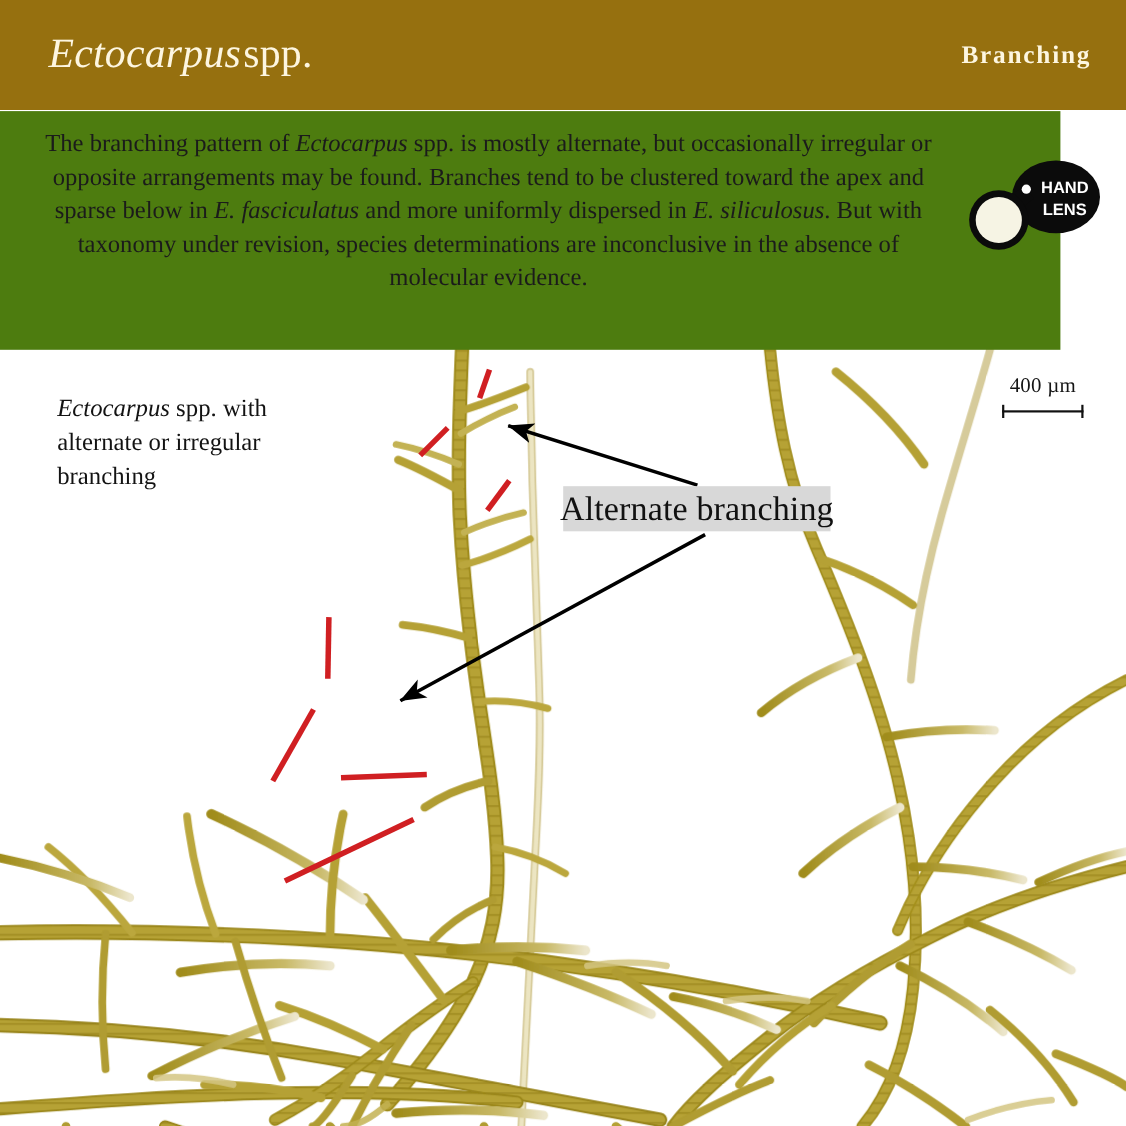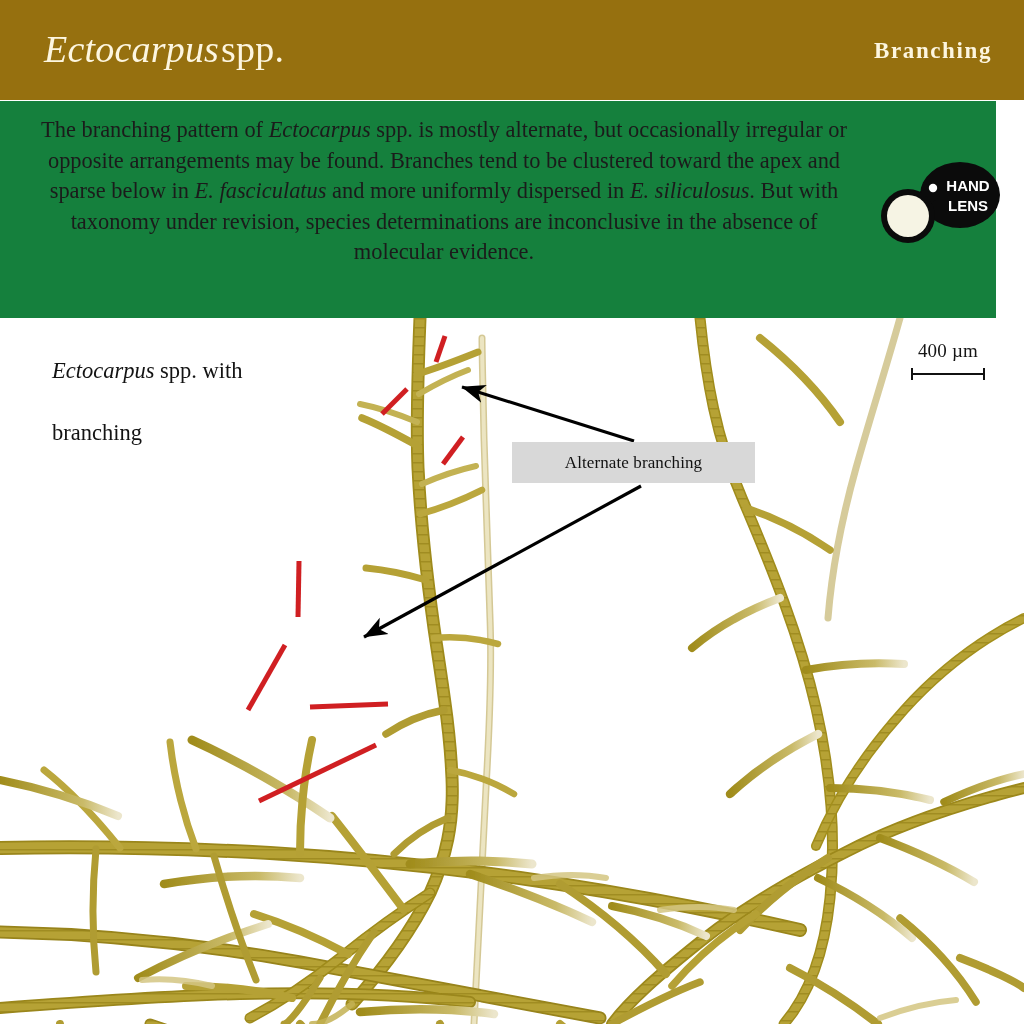--- a/index.html
+++ b/index.html
@@ -54,41 +54,40 @@
     letter-spacing: 1.6px;
     white-space: nowrap;
   }
 
   
   #desc-band {
     position: absolute;
     left: 0; top: 101px;
     width: 964px;
     height: 217px;
-    background: #15803d;
+    background: #4d7c0f;
     z-index: 39;
-    padding-left: 32px;
   }
   #desc-text {
     position: absolute;
     left: 30px;
     top: 14px;
     width: 828px;
     text-align: center;
     font-size: 22.4px;
     line-height: 1.365;
     color: #1b1b1b;
   }
   #desc-text i { font-style: italic; }
 
   
   #hand-lens {
     position: absolute;
     left: 876px;
-    top: 151px;
+    top: 135px;
     width: 130px;
     height: 100px;
     z-index: 41;
   }
   #hand-lens svg { display: block; }
 
   
   #micrograph {
     position: absolute;
     left: 0; top: 318px;
@@ -162,21 +161,21 @@
     top: 442px;
     width: 243px;
     height: 41px;
     background: #d8d8d8;
     z-index: 31;
     display: flex;
     align-items: center;
     justify-content: center;
   }
   #annot-label-text {
-    font-size: 17px;
+    font-size: 31px;
     color: #111;
     white-space: nowrap;
     letter-spacing: 0.1px;
   }
 
   #annot-arrows {
     position: absolute;
     left: 0; top: 0;
     width: 1024px; height: 1024px;
     z-index: 30;
@@ -381,21 +380,21 @@
     </defs>
     <g id="arrow-group">
         <line x1="634" y1="441" x2="462" y2="387" stroke="#000000" stroke-width="3.2" marker-end="url(#arrowhead)"></line>
         <line x1="641" y1="486" x2="364" y2="637" stroke="#000000" stroke-width="3.2" marker-end="url(#arrowhead)"></line>
       </g>
   </svg>
 
   <div id="caption-left">
     <span><i>Ectocarpus</i></span>
     <span>spp. with</span><br>
-    <br>
+    <span>alternate or irregular</span><br>
     <span>branching</span>
   </div>
 
   <div id="scalebar">
     <div id="scalebar-label">400 µm</div>
     <div id="scalebar-bar">
       <div class="cap cap-l"></div>
       <div class="rule"></div>
       <div class="cap cap-r"></div>
     </div>

